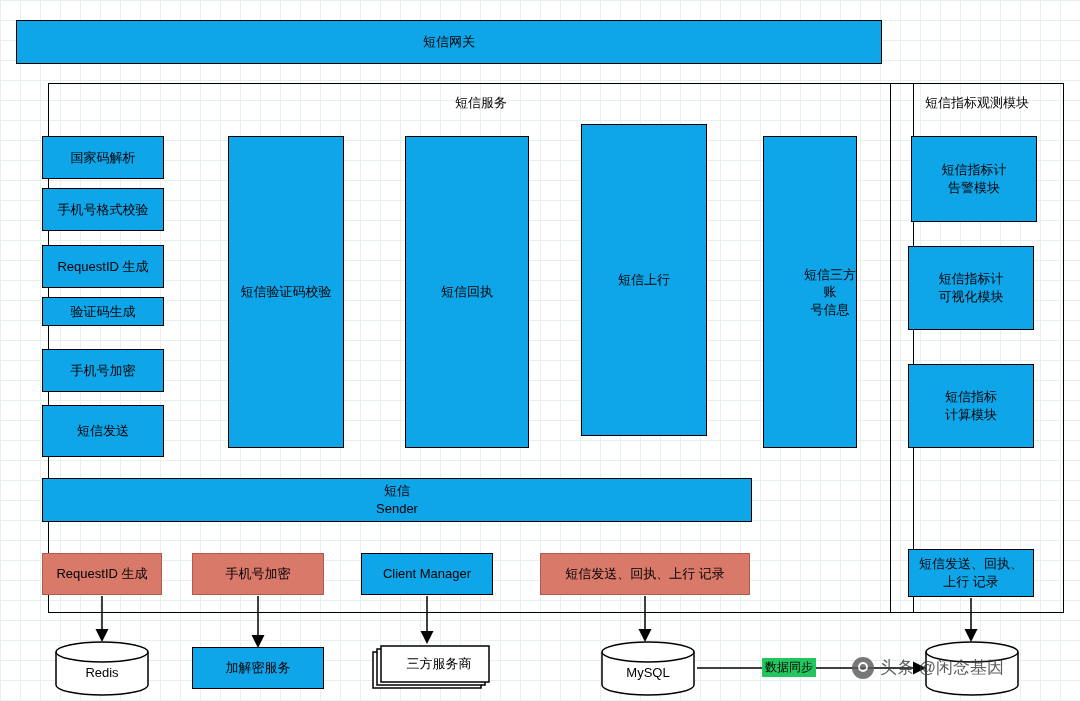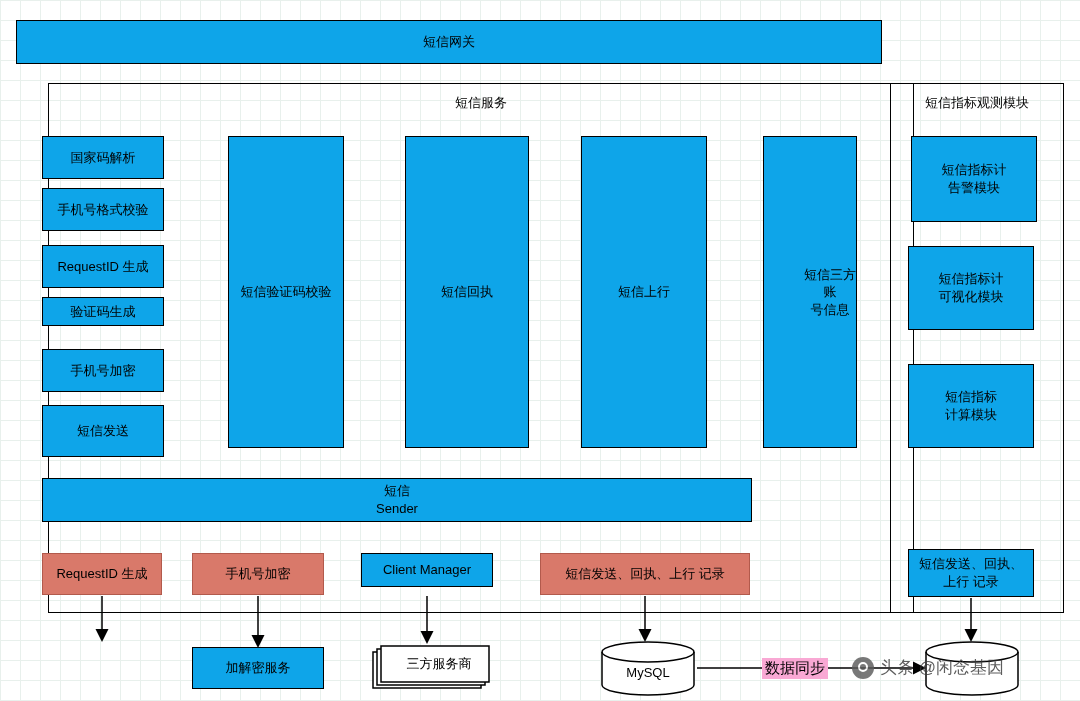--- a/index.html
+++ b/index.html
@@ -72,23 +72,23 @@
     text-align: center;
     font-size: 13px;
     color: #000;
   }
   .stack {
     position: absolute;
     box-sizing: border-box;
   }
   .arrow-lbl {
     position: absolute;
-    font-size: 15px;
+    font-size: 12px;
     color: #000;
-    background: #f9a8d4;
+    background: #22c55e;
     padding: 1px 3px;
     white-space: nowrap;
   }
   .watermark {
     position: absolute;
     display: flex;
     align-items: center;
     gap: 6px;
     font-size: 17px;
     color: #3a3a3a;
@@ -146,40 +146,40 @@
   <div class="box" style="left:42px; top:405px; width:122px; height:52px;">
     <span>短信发送</span>
   </div>
 
   <div class="box" style="left:228px; top:136px; width:116px; height:312px;">
     <span>短信验证码校验</span>
   </div>
   <div class="box" style="left:405px; top:136px; width:124px; height:312px;">
     <span>短信回执</span>
   </div>
-  <div class="box" style="left:581px; top:136px; width:126px; height:312px;">
+  <div class="box" style="left:581px; top:124px; width:126px; height:312px;">
     <span>短信上行</span>
   </div>
   <div class="box" style="left:763px; top:136px; width:94px; height:312px;padding-left:40px;">
     <span>短信三方账
 号信息</span>
   </div>
 
   <div class="box" style="left:42px; top:478px; width:710px; height:44px;">
     <span>短信
 Sender</span>
   </div>
 
   <div class="box salmon" style="left:42px; top:553px; width:120px; height:42px;">
     <span>RequestID 生成</span>
   </div>
   <div class="box salmon" style="left:192px; top:553px; width:132px; height:42px;">
     <span>手机号加密</span>
   </div>
-  <div class="box" style="left:361px; top:553px; width:132px; height:34px;">
+  <div class="box" style="left:361px; top:553px; width:132px; height:42px;">
     <span>Client Manager</span>
   </div>
   <div class="box salmon" style="left:540px; top:553px; width:210px; height:42px;">
     <span>短信发送、回执、上行 记录</span>
   </div>
 
   <div class="box container" style="left:890px; top:83px; width:174px; height:530px; display:block;">
     <div class="label-top" style="top:10px;">短信指标观测模块</div>
   </div>
   <div class="box" style="left:911px; top:136px; width:126px; height:86px;">
@@ -192,20 +192,27 @@
   </div>
   <div class="box" style="left:908px; top:364px; width:126px; height:84px;">
     <span>短信指标
 计算模块</span>
   </div>
   <div class="box" style="left:908px; top:549px; width:126px; height:48px;">
     <span>短信发送、回执、
 上行 记录</span>
   </div>
 
+  <div class="cyl" style="left:55px; top:641px; width:94px; height:55px;">
+    <svg width="94" height="55" viewBox="0 0 94 55">
+      <path d="M1 11 A46 10 0 0 1 93 11 L93 44 A46 10 0 0 1 1 44 Z" fill="#ffffff" stroke="#000000" stroke-width="1.5"></path>
+      <path d="M1 11 A46 10 0 0 0 93 11" fill="none" stroke="#000000" stroke-width="1.5"></path>
+    </svg>
+    <div class="cyl-label" style="top:24px;">Redis</div>
+  </div>
 
   <div class="box" style="left:192px; top:647px; width:132px; height:42px;">
     <span>加解密服务</span>
   </div>
 
   <div class="stack" style="left:372px; top:643px; width:122px; height:52px;">
     <svg width="122" height="52" viewBox="0 0 122 52">
       <rect x="1" y="9" width="108" height="36" fill="#ffffff" stroke="#000000" stroke-width="1.5"></rect>
       <rect x="5" y="6" width="108" height="36" fill="#ffffff" stroke="#000000" stroke-width="1.5"></rect>
       <rect x="9" y="3" width="108" height="36" fill="#ffffff" stroke="#000000" stroke-width="1.5"></rect>

